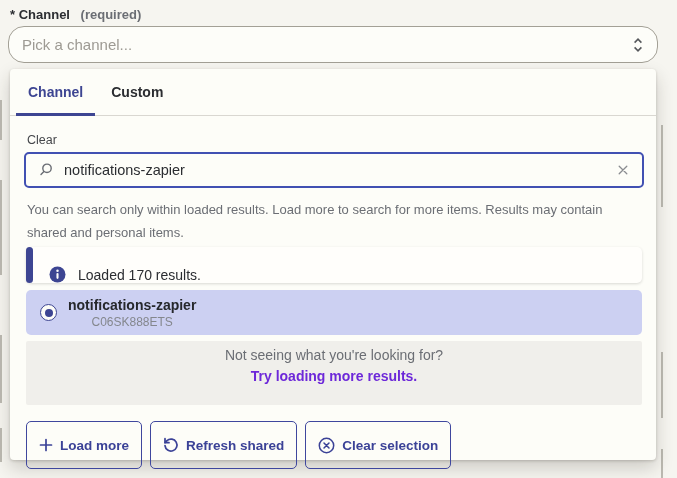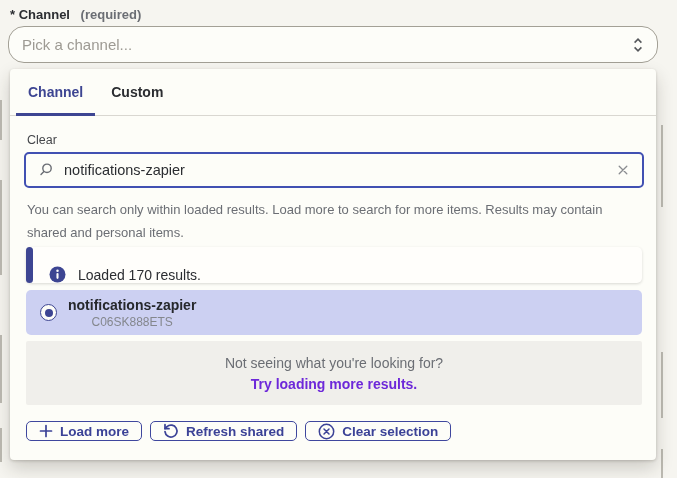--- a/index.html
+++ b/index.html
@@ -83,27 +83,27 @@
     width:17px; height:17px; border:1.5px solid #3d4592; border-radius:50%;
     background:#fdfdf8; position:relative; margin-right:11px; flex:none;
   }
   .radio::after { content:""; position:absolute; inset:3.5px; background:#3d4592; border-radius:50%; }
   .option-title { font-size:14px; font-weight:700; color:#26282c; line-height:17px; }
   .option-sub { font-size:12px; color:#84878d; line-height:14px; margin-top:1px;text-align:center; }
 
   .hint {
     position:absolute; top:272px; left:16px; width:616px; height:64px;
     background:#f0efeb; text-align:center; font-size:14px; color:#6b6e74;
-    padding-top:12px; line-height:21px; border-radius:2px;
+    padding-top:4px; line-height:21px; border-radius:2px;
   }
   .hint .bold { color:#6d28d9; font-weight:700; }
 
   .actions { position:absolute; top:352px; left:16px; display:flex; gap:8px; }
   .btn {
-    height:20px; display:flex; align-items:center; gap:7px; padding:0 12px;
+    height:48px; display:flex; align-items:center; gap:7px; padding:0 12px;
     border:1.5px solid #3f479e; border-radius:5px; background:transparent;
     color:#3b4297; font-weight:700; font-size:13.5px; font-family:inherit; cursor:pointer;
   }
   .btn svg { flex:none; }
 </style>
 </head>
 <body>
 
 <div class="bg-line" style="left:0;top:100px;height:40px;"></div>
 <div class="bg-line" style="left:0;top:180px;height:95px;"></div>

